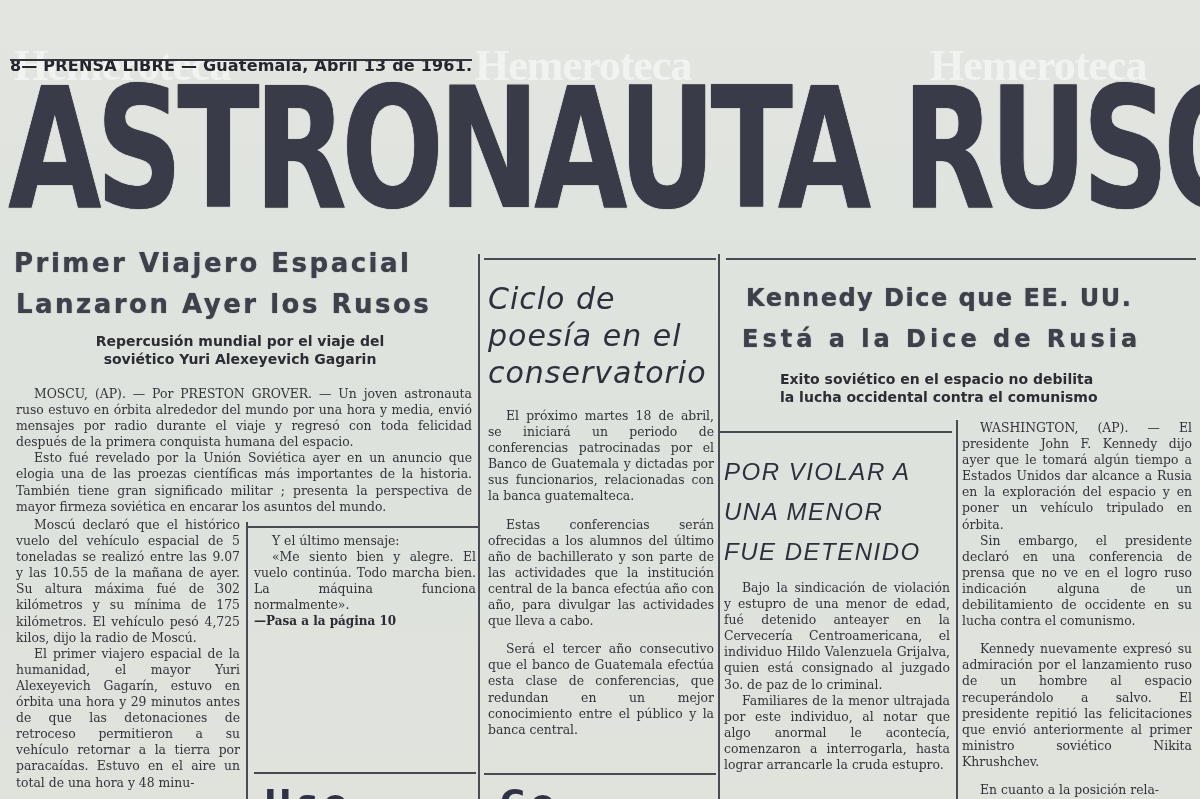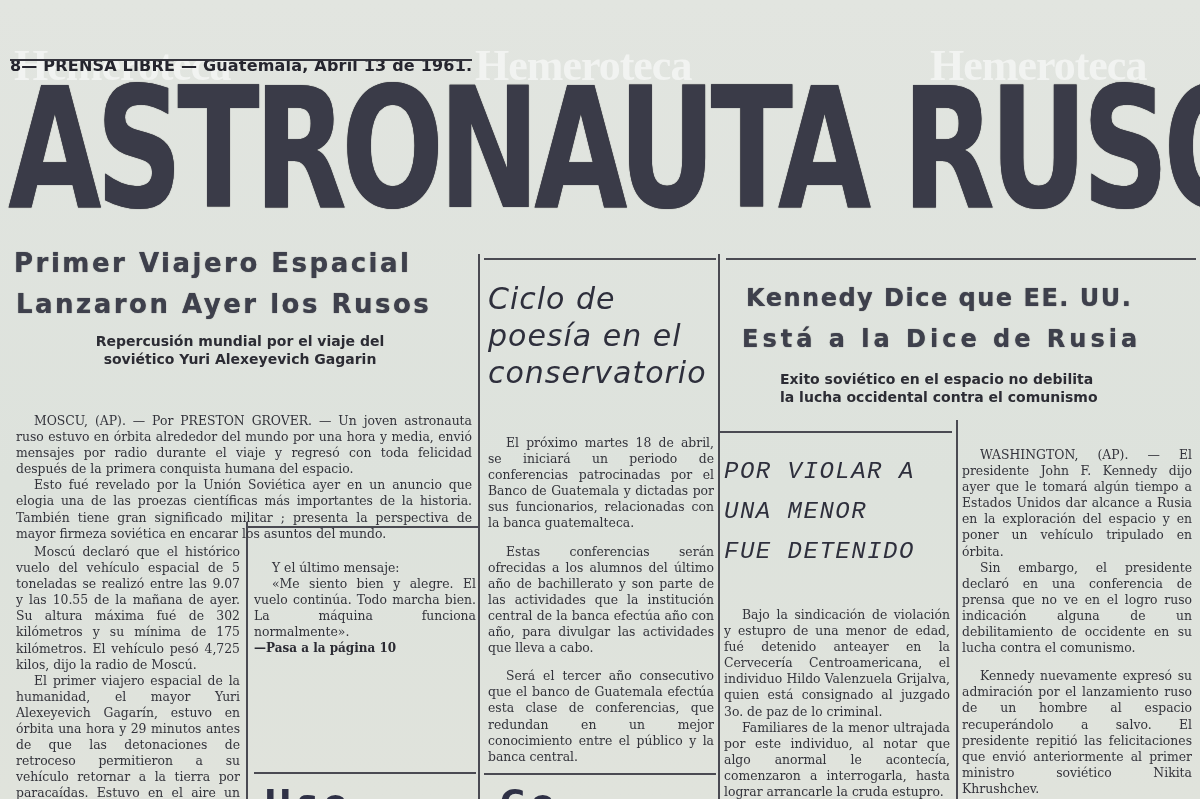--- a/index.html
+++ b/index.html
@@ -33,30 +33,30 @@
     font-family:"DejaVu Sans", sans-serif; font-weight:bold; 
     color:#3e404c; letter-spacing:1.5px; white-space:nowrap;
     text-shadow:0 0 1px #555;
   }
   .sub {
     font-family:"DejaVu Sans", sans-serif; font-weight:bold; font-size:14px; line-height:18px;
     color:#2c2c34; text-align:center;
   }
   .body {
     font-family:"DejaVu Serif", serif; font-size:12.4px; line-height:16.1px; color:#33333b;
-    text-align:justify; hyphens:manual;margin-top:27px;
+    text-align:justify; hyphens:manual;
   }
   .body p { margin:0; text-indent:18px; }
   .body p.gap { margin-top:12px; }
   .poem-head {
     font-family:"DejaVu Sans", sans-serif; font-style:italic; font-size:30px; line-height:37px;
     color:#2e2f3c; letter-spacing:1px;
   }
   .crime-head {
-    font-family:Liberation Mono, monospace; font-style:italic; font-size:24px; line-height:40px;
+    font-family:Liberation Sans, sans-serif; font-style:italic; font-size:24px; line-height:40px;
     color:#2e2f3c; letter-spacing:1.5px;
   }
   .continue { font-family:"DejaVu Serif", serif; font-weight:bold; font-size:12px; text-align:left; color:#2b2b33; }
   .partial-head {
     font-family:"DejaVu Sans", sans-serif; font-weight:bold; font-size:34px; color:#2f3146; letter-spacing:6px;
     white-space:nowrap; overflow:hidden;
   }
 </style>
 </head>
 <body>

